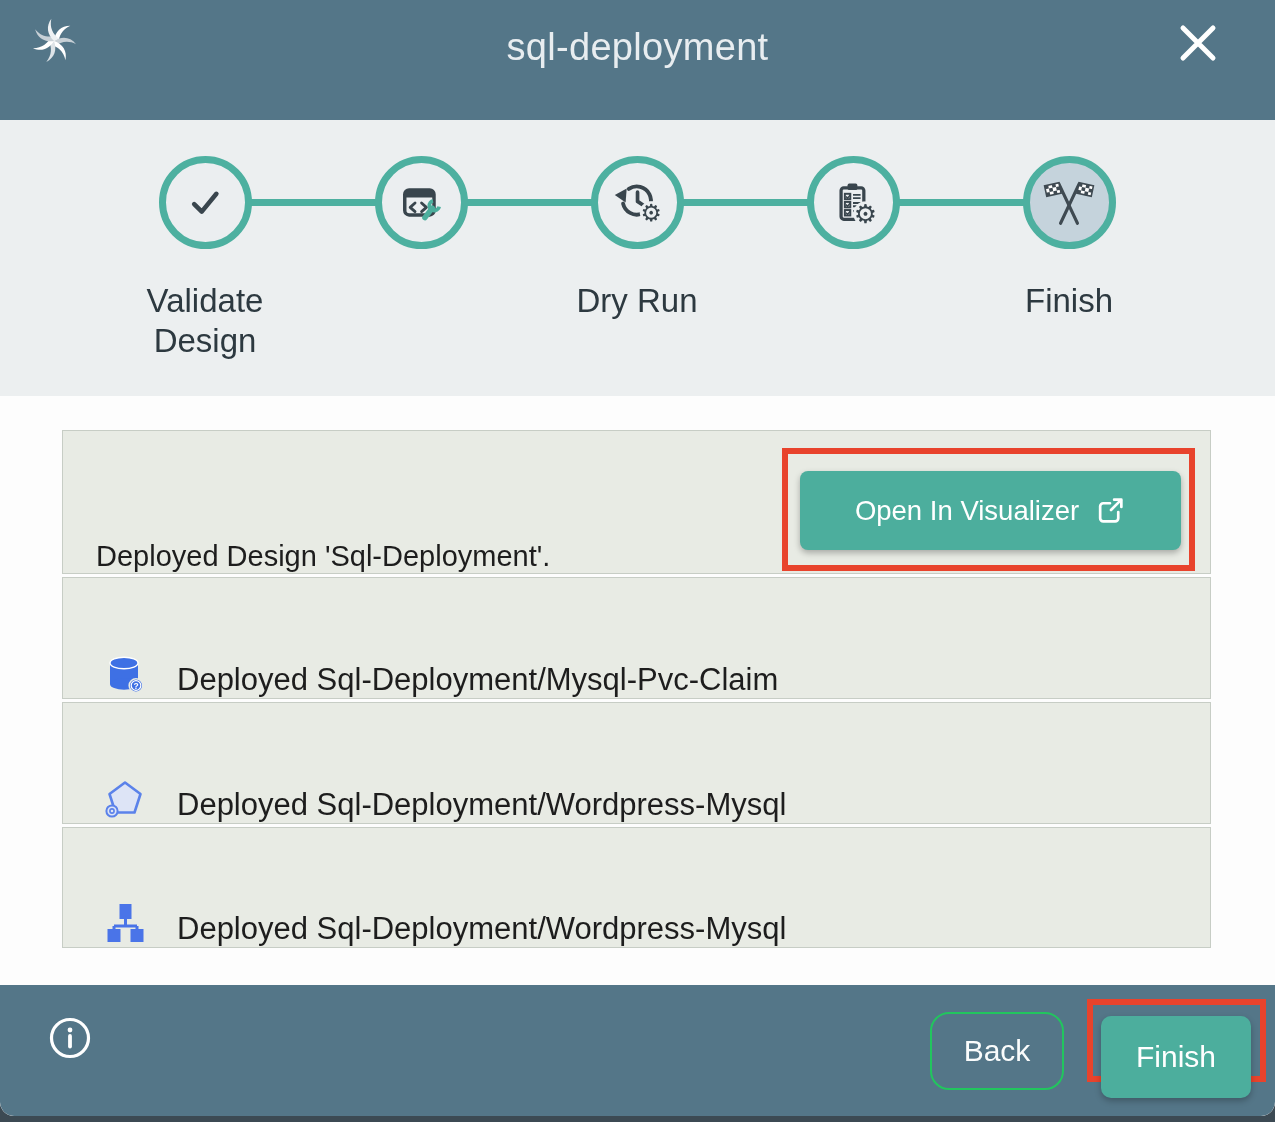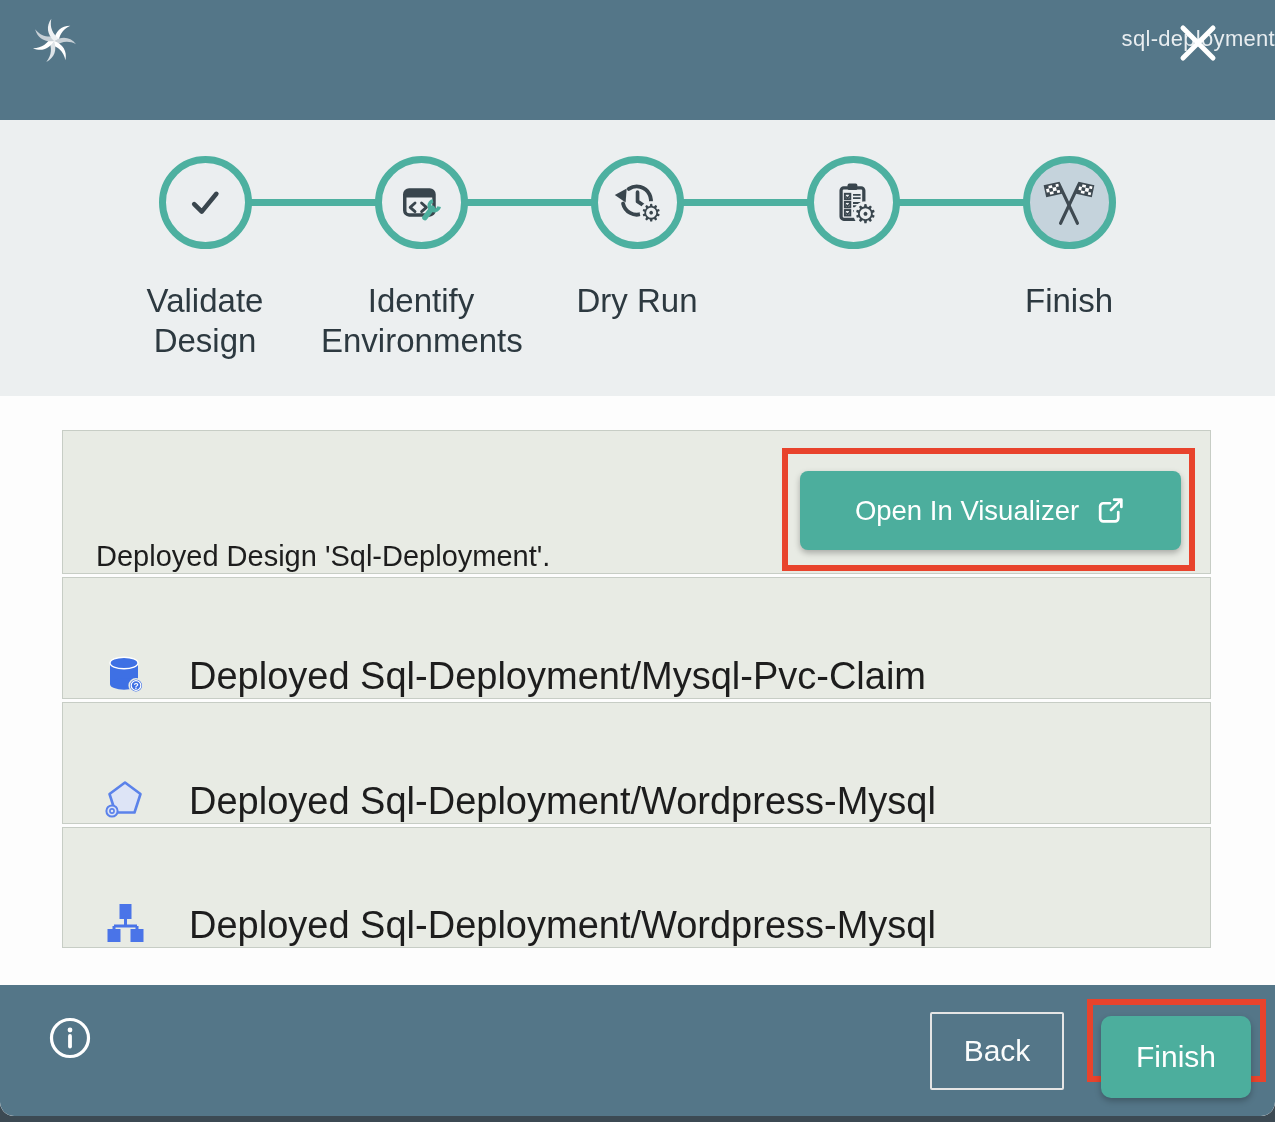--- a/index.html
+++ b/index.html
@@ -14,22 +14,22 @@
     position:absolute; left:0; top:0; width:1275px; height:1116px;
     background:#fdfdfd; border-radius:0 0 14px 14px; overflow:hidden;
   }
   
   .hdr{
     position:absolute; left:0; top:0; width:100%; height:120px;
     background:#547688;
   }
   .hdr .logo{ position:absolute; left:26px; top:13px; width:56px; height:56px; }
   .hdr .title{
-    position:absolute; left:0; right:0; top:26px; text-align:right;
-    color:#e8edf0; font-size:22px; letter-spacing:.3px;
+    position:absolute; left:0; right:0; top:26px; text-align:center;
+    color:#e8edf0; font-size:38px; letter-spacing:.3px;
   }
   .hdr .close{
     position:absolute; right:56px; top:22px; width:42px; height:42px;
     background:transparent; border:none; cursor:pointer;
   }
   
   .stepper{
     position:absolute; left:0; top:120px; width:100%; height:276px;
     background:#eceff0;
   }
@@ -56,21 +56,21 @@
     position:absolute; left:62px; width:1149px;
     background:#e8ebe4; border:1px solid #c7cdc5;
     display:flex; align-items:flex-end;
   }
   .row-summary{ top:34px; height:144px; padding-left:33px; }
   .row-1{ top:181px; height:122px; }
   .row-2{ top:306px; height:122px; }
   .row-3{ top:431px; height:121px; }
   .row-text{ font-size:29px; color:#1d1d1d; }
   .item-icon{ margin-left:38px; width:48px; height:48px; flex:0 0 48px; }
-  .item-text{ margin-left:40px; font-size:38px; color:#1d1d1d; }
+  .item-text{ margin-left:28px; font-size:31px; color:#1d1d1d; }
   
   .annot{
     position:absolute; border:6px solid #e8432c; background:transparent; z-index:5;
   }
   .annot-viz{ left:782px; top:44px; width:413px; height:123px;margin-top:8px; }
   .viz-btn{
     position:absolute; left:12px; top:17px; width:381px; height:79px;
     background:#4cae9d; border:none; border-radius:8px; cursor:pointer;
     color:#ffffff; font-size:27.5px; font-family:"Liberation Sans",sans-serif;
     display:flex; align-items:center; justify-content:center; gap:16px;
@@ -80,21 +80,21 @@
   .ftr{
     position:absolute; left:0; top:985px; width:100%; height:131px;
     background:#547688; border-radius:0 0 14px 14px;
   }
   .info-btn{
     position:absolute; left:48px; top:31px; width:44px; height:44px;
     background:transparent; border:none; cursor:pointer;
   }
   .back-btn{
     position:absolute; left:930px; top:27px; width:134px; height:78px;
-    background:transparent; border:2px solid #e5e5e5; border-radius:2px;
+    background:transparent; border:2px solid #22c55e; border-radius:19px;
     color:#fafcfc; font-size:30px; font-family:"Liberation Sans",sans-serif; cursor:pointer;
   }
   .annot-finish{ left:1087px; top:14px; width:179px; height:83px; }
   .finish-btn{
     position:absolute; left:8px; top:11px; width:150px; height:82px;
     background:#4cae9d; border:none; border-radius:10px; cursor:pointer;
     color:#ffffff; font-size:30px; font-family:"Liberation Sans",sans-serif;
     box-shadow:0 3px 6px rgba(0,0,0,.25);
   }
   svg{ display:block; }
@@ -163,21 +163,20 @@
               <path d="M9 16 a4 4 0 0 1 4-4 h19 a4 4 0 0 1 4 4 v3 H9 Z" fill="#39454d"></path>
               <path d="M18.5 24 l-4.5 4 4.5 4" fill="none" stroke="#39454d" stroke-width="2.6" stroke-linecap="round" stroke-linejoin="round"></path>
               <path d="M24.5 24 l4.5 4 -4.5 4" fill="none" stroke="#39454d" stroke-width="2.6" stroke-linecap="round" stroke-linejoin="round"></path>
               <g transform="translate(35,28) rotate(38)">
                 <circle cx="0" cy="-2" r="4.6" fill="none" stroke="#4cae9d" stroke-width="3.4" stroke-dasharray="20 9" stroke-dashoffset="3"></circle>
                 <path d="M0 1 L0 12" stroke="#4cae9d" stroke-width="5" stroke-linecap="round"></path>
               </g>
             </svg>
           </span>
         </div>
-        <div class="step-label">Identify Environments</div>
       </div>
 
       <div class="step">
         <div class="circle">
           <span>
             <svg viewBox="0 0 48 48" width="52" height="52">
               <path d="M12 16 A 13 13 0 1 0 24.5 8.6" fill="none" stroke="#39454d" stroke-width="3.6" stroke-linecap="round" transform="rotate(-38 24 21.5)"></path>
               <polygon points="14.5,10.5 3.5,16.5 13.5,23.5" fill="#39454d"></polygon>
               <path d="M24.5 14 V22.5 L30.5 26.5" fill="none" stroke="#39454d" stroke-width="3.4" stroke-linecap="round" stroke-linejoin="round"></path>
               <text x="37" y="41" text-anchor="middle" font-family="'DejaVu Sans', sans-serif" font-size="22" fill="#39454d" stroke="#ebeef0" stroke-width="5" paint-order="stroke">⚙</text>

